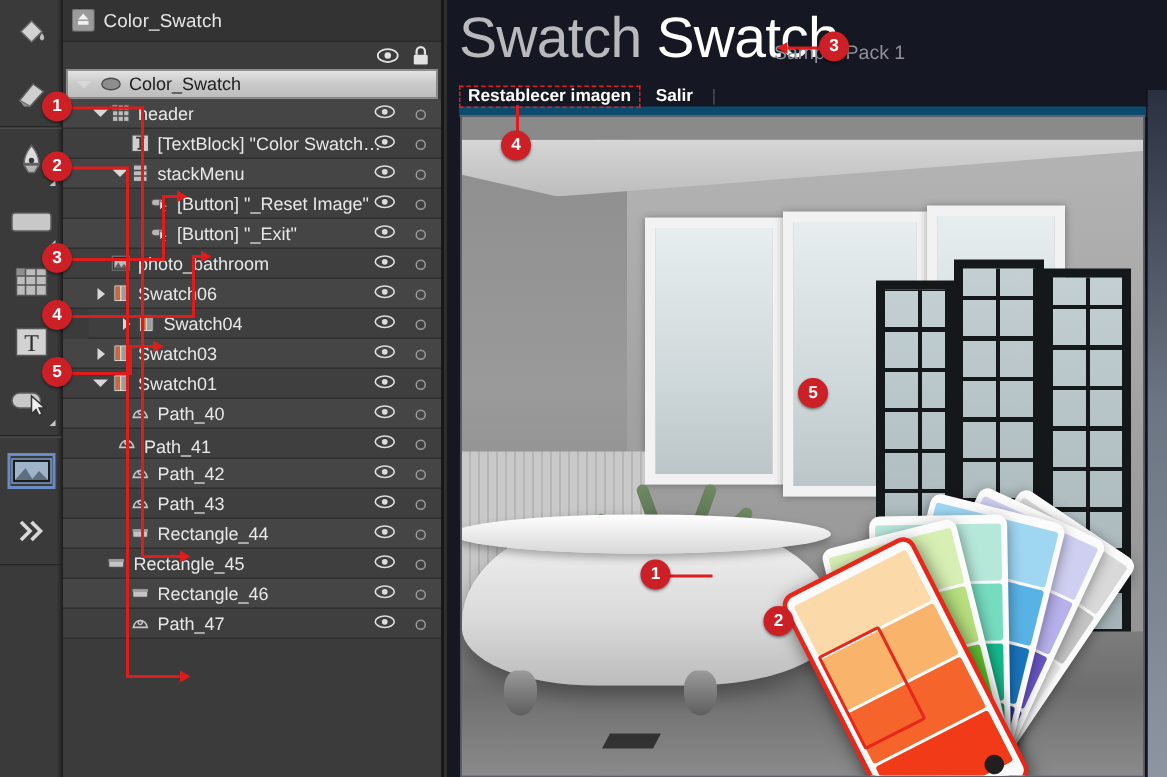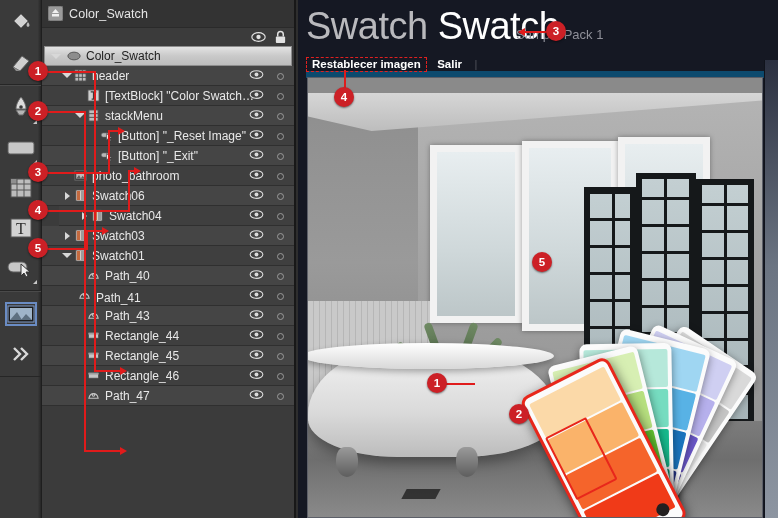--- a/index.html
+++ b/index.html
@@ -461,20 +461,35 @@
           <span class="dot"></span>
         </div>
         <div class="row" style="padding-left: 32px;">
           <span class="tw"></span>
           <span class="tico">
             <svg width="13" height="13" viewBox="0 0 14 14">
               <path d="M2 10 q1.2 -5 5 -5 q4 0 5 5 Z" fill="none" stroke="#c4c4c4" stroke-width="1.2"></path>
               <circle cx="7" cy="6.5" r="1.4" fill="none" stroke="#c4c4c4" stroke-width="1.1"></circle>
             </svg>
           </span>
+          <span class="lbl">Path_42</span>
+          <svg class="eye" width="15" height="11" viewBox="0 0 18 12">
+            <ellipse cx="9" cy="6" rx="7.6" ry="4.6" fill="none" stroke="#dcdcdc" stroke-width="1.3"></ellipse>
+            <circle cx="9" cy="6" r="2.3" fill="#dcdcdc"></circle>
+          </svg>
+          <span class="dot"></span>
+        </div>
+        <div class="row" style="padding-left: 32px;">
+          <span class="tw"></span>
+          <span class="tico">
+            <svg width="13" height="13" viewBox="0 0 14 14">
+              <path d="M2 10 q1.2 -5 5 -5 q4 0 5 5 Z" fill="none" stroke="#c4c4c4" stroke-width="1.2"></path>
+              <circle cx="7" cy="6.5" r="1.4" fill="none" stroke="#c4c4c4" stroke-width="1.1"></circle>
+            </svg>
+          </span>
           <span class="lbl">Path_43</span>
           <svg class="eye" width="15" height="11" viewBox="0 0 18 12">
             <ellipse cx="9" cy="6" rx="7.6" ry="4.6" fill="none" stroke="#dcdcdc" stroke-width="1.3"></ellipse>
             <circle cx="9" cy="6" r="2.3" fill="#dcdcdc"></circle>
           </svg>
           <span class="dot"></span>
         </div>
         <div class="row" style="padding-left: 32px;">
           <span class="tw"></span>
           <span class="tico">
@@ -483,21 +498,21 @@
               <rect x="1.5" y="4" width="11" height="2" fill="#9d9d9d"></rect>
             </svg>
           </span>
           <span class="lbl">Rectangle_44</span>
           <svg class="eye" width="15" height="11" viewBox="0 0 18 12">
             <ellipse cx="9" cy="6" rx="7.6" ry="4.6" fill="none" stroke="#dcdcdc" stroke-width="1.3"></ellipse>
             <circle cx="9" cy="6" r="2.3" fill="#dcdcdc"></circle>
           </svg>
           <span class="dot"></span>
         </div>
-        <div class="row" style="padding-left: 32px;">
+        <div class="row" style="padding-left: 16px;">
           <span class="tw"></span>
           <span class="tico">
             <svg width="13" height="13" viewBox="0 0 14 14">
               <rect x="1.5" y="4" width="11" height="6" rx="1" fill="#c4c4c4" stroke="#4a4a4a"></rect>
               <rect x="1.5" y="4" width="11" height="2" fill="#9d9d9d"></rect>
             </svg>
           </span>
           <span class="lbl">Rectangle_45</span>
           <svg class="eye" width="15" height="11" viewBox="0 0 18 12">
             <ellipse cx="9" cy="6" rx="7.6" ry="4.6" fill="none" stroke="#dcdcdc" stroke-width="1.3"></ellipse>

